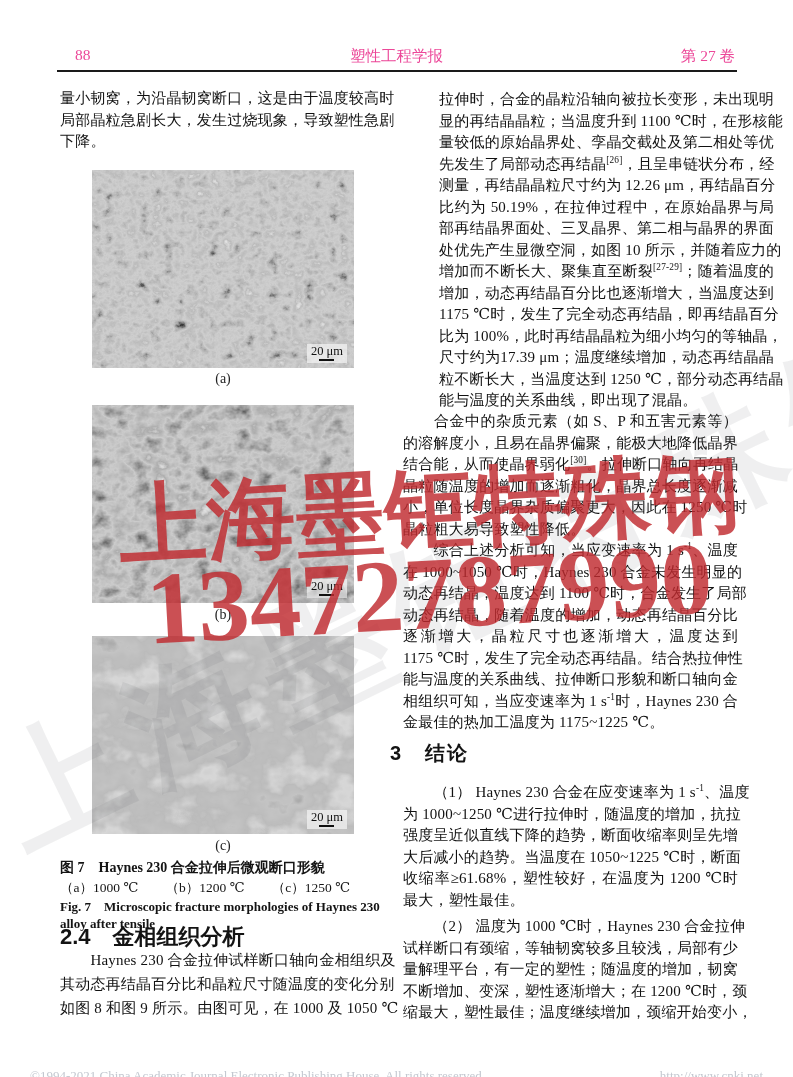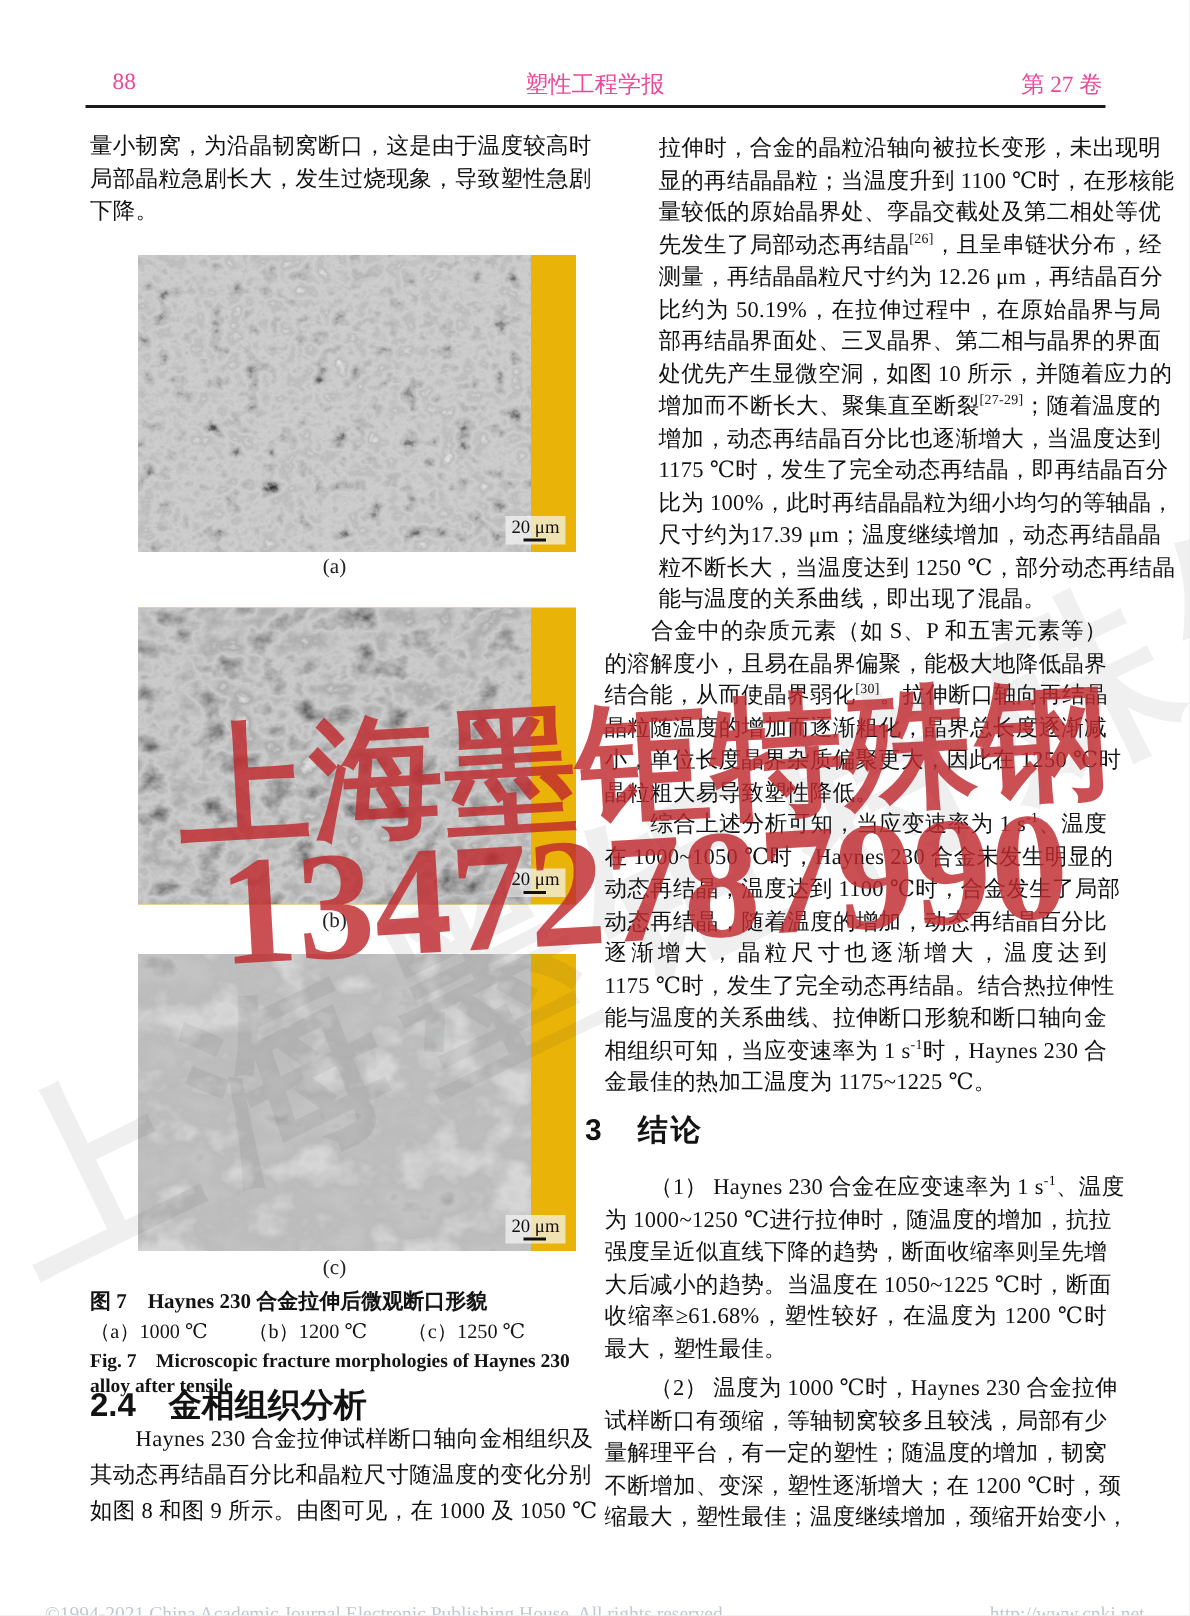--- a/index.html
+++ b/index.html
@@ -12,21 +12,21 @@
   
   .hdr{top:46px;font-size:15.5px;color:#ec4899;}
   #hdr-rule{left:57px;right:56px;top:70px;height:2px;background:#1a1a1a;}
   
   .plines{line-height:21.5px;font-size:15px;letter-spacing:0.2px;}
   .plines .tline{text-align:justify;text-align-last:justify;white-space:nowrap;}
   .plines .tline:last-child{text-align-last:left;}
   .plines sup{font-size:0.62em;line-height:0;}
   .lh24{line-height:24px;}
   
-  .fig{width:292px;left:92px;overflow:hidden;background:#eab308;}
+  .fig{width:262px;left:92px;overflow:hidden;background:#15803d;}
   .fig svg{display:block;}
   .scale-chip{position:absolute;right:7px;bottom:5px;background:rgba(244,244,244,0.72);
     padding:0 4px 2px;font-size:12.5px;color:#101010;text-align:center;line-height:14px;}
   .scale-chip .bar{height:2px;background:#101010;width:15px;margin:1px auto 0;}
   .panel-label{left:92px;width:262px;text-align:center;font-size:14px;color:#222;}
   .cap{left:60px;width:330px;text-align:left;color:#141414;}
   
   .h-sans{font-family:"Liberation Sans","DejaVu Sans",sans-serif;font-weight:bold;color:#131313;}
   
   #wm-ghost{left:-40px;top:530px;width:880px;text-align:center;

